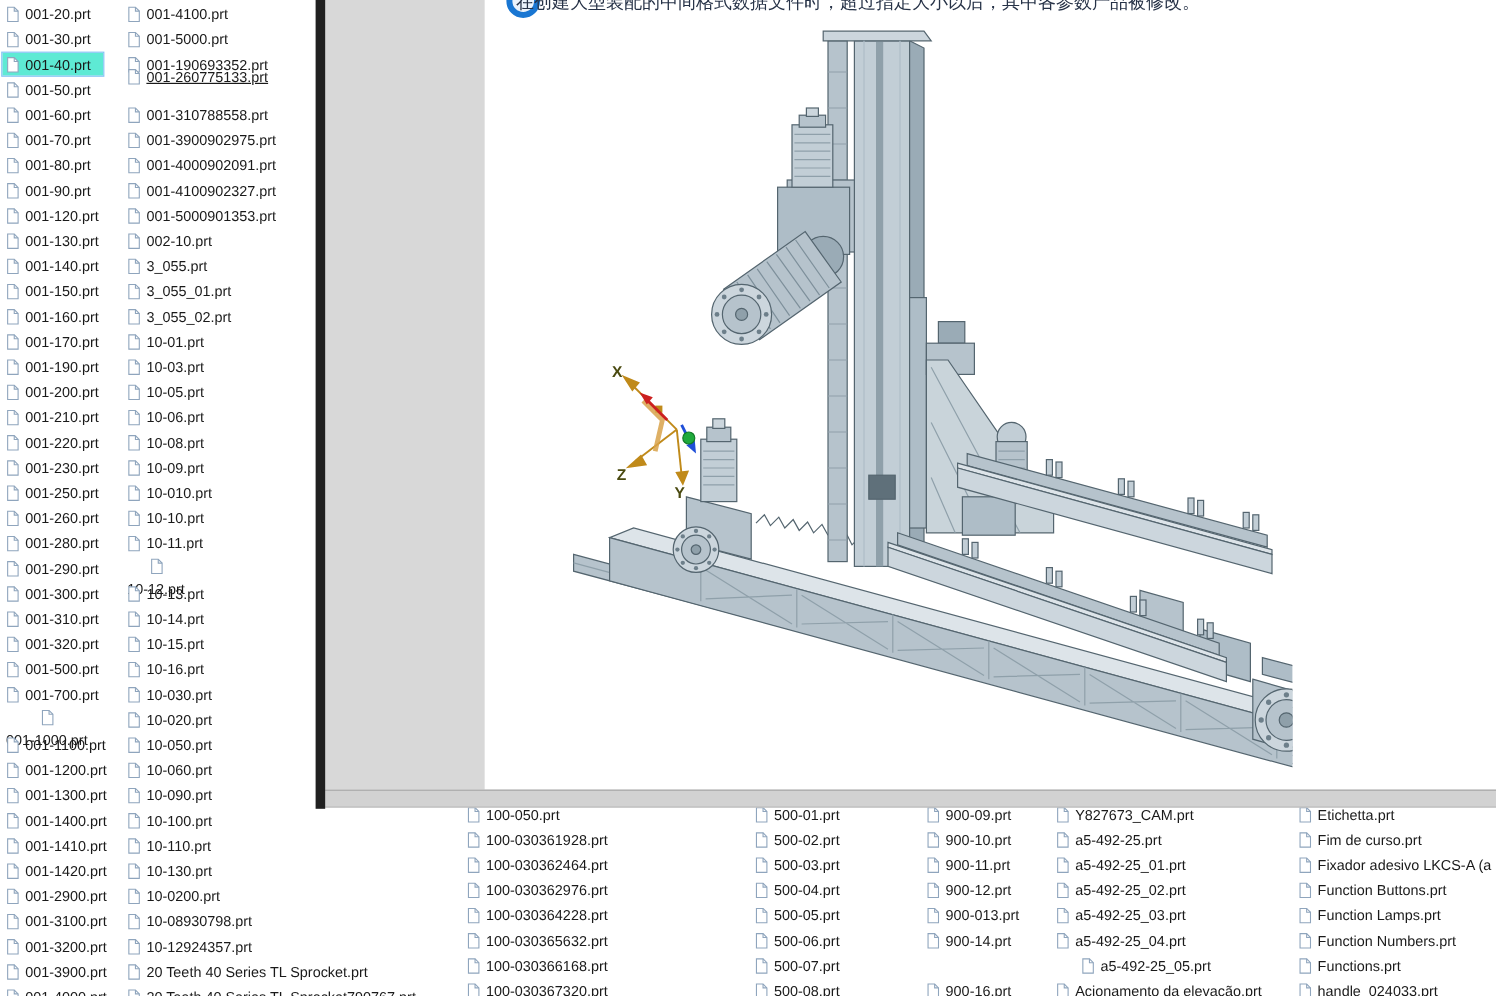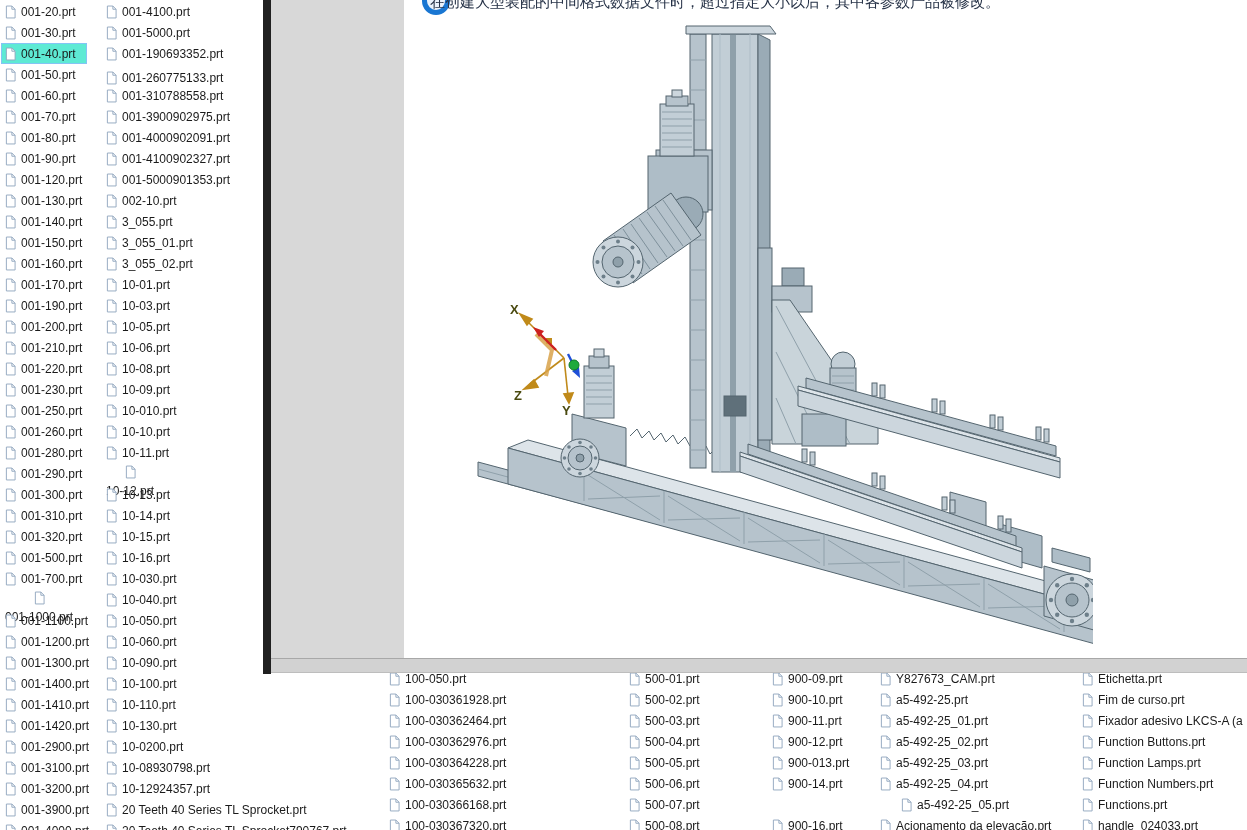--- a/index.html
+++ b/index.html
@@ -7,21 +7,21 @@
           font-family:"Liberation Sans",sans-serif;}
   
   .files-layer{position:absolute;inset:0;z-index:1;}
   .file-row{position:absolute;display:flex;align-items:center;gap:5px;height:17px;
             padding:1px 3px;font-size:12px;color:#1a1a1a;white-space:nowrap;cursor:default;}
   .file-row.selected{background:#5eead4;outline:1px solid #84c4f4;min-width:78px;}
   .fi{width:11px;height:14px;flex:0 0 auto;}
   
   .gray-panel{position:absolute;left:271px;top:0;width:133px;height:658px;background:#d8d8d8;z-index:2;}
   .viewport{position:absolute;left:404px;top:0;width:673px;height:658px;background:#ffffff;
-            overflow:hidden;z-index:2;padding-left:16px;}
+            overflow:hidden;z-index:2;}
   .hscroll{position:absolute;left:271px;top:658px;width:976px;height:13px;background:#d2d2d2;
            border-top:1px solid #a8a8a8;border-bottom:1px solid #bdbdbd;z-index:3;}
   .divider{position:absolute;left:263px;top:0;width:8px;height:674px;background:#202020;z-index:4;}
   
   .vp-logo{position:absolute;left:18px;top:-13px;width:18px;height:18px;border-radius:50%;
            border:5px solid #1976d2;background:#eaf2fb;}
   .vp-message{position:absolute;left:26px;top:-7px;font-size:15px;color:#263247;white-space:nowrap;}
   .machine-svg{position:absolute;left:0;top:0;}
   .triad-svg{position:absolute;left:98px;top:294px;}
   .triad-svg text{font-family:"Liberation Sans",sans-serif;font-size:13px;font-weight:bold;fill:#4a4a10;}
@@ -326,21 +326,21 @@
         </svg>
         <span>001-5000.prt</span>
       </div>
       <div class="file-row" style="left: 103px; top: 44px;">
         <svg viewBox="0 0 12 15" class="fi">
           <path d="M1.5 1h6l3.5 3.5V14H1.5z" fill="#ffffff" stroke="#8fa5bd"></path>
           <path d="M7.5 1v3.5H11" fill="none" stroke="#8fa5bd"></path>
         </svg>
         <span>001-190693352.prt</span>
       </div>
-      <div class="file-row" style="left: 103px; top: 68px;">
+      <div class="file-row" style="left: 103px; top: 54px; text-decoration: underline;">
         <svg viewBox="0 0 12 15" class="fi">
           <path d="M1.5 1h6l3.5 3.5V14H1.5z" fill="#ffffff" stroke="#8fa5bd"></path>
           <path d="M7.5 1v3.5H11" fill="none" stroke="#8fa5bd"></path>
         </svg>
         <span>001-260775133.prt</span>
       </div>
       <div class="file-row" style="left: 103px; top: 86px;">
         <svg viewBox="0 0 12 15" class="fi">
           <path d="M1.5 1h6l3.5 3.5V14H1.5z" fill="#ffffff" stroke="#8fa5bd"></path>
           <path d="M7.5 1v3.5H11" fill="none" stroke="#8fa5bd"></path>
@@ -506,21 +506,21 @@
           <path d="M1.5 1h6l3.5 3.5V14H1.5z" fill="#ffffff" stroke="#8fa5bd"></path>
           <path d="M7.5 1v3.5H11" fill="none" stroke="#8fa5bd"></path>
         </svg>
         <span>10-030.prt</span>
       </div>
       <div class="file-row" style="left: 103px; top: 590px;">
         <svg viewBox="0 0 12 15" class="fi">
           <path d="M1.5 1h6l3.5 3.5V14H1.5z" fill="#ffffff" stroke="#8fa5bd"></path>
           <path d="M7.5 1v3.5H11" fill="none" stroke="#8fa5bd"></path>
         </svg>
-        <span>10-040.prt</span>
+        <span>10-020.prt</span>
       </div>
       <div class="file-row" style="left: 103px; top: 611px;">
         <svg viewBox="0 0 12 15" class="fi">
           <path d="M1.5 1h6l3.5 3.5V14H1.5z" fill="#ffffff" stroke="#8fa5bd"></path>
           <path d="M7.5 1v3.5H11" fill="none" stroke="#8fa5bd"></path>
         </svg>
         <span>10-050.prt</span>
       </div>
       <div class="file-row" style="left: 103px; top: 632px;">
         <svg viewBox="0 0 12 15" class="fi">

